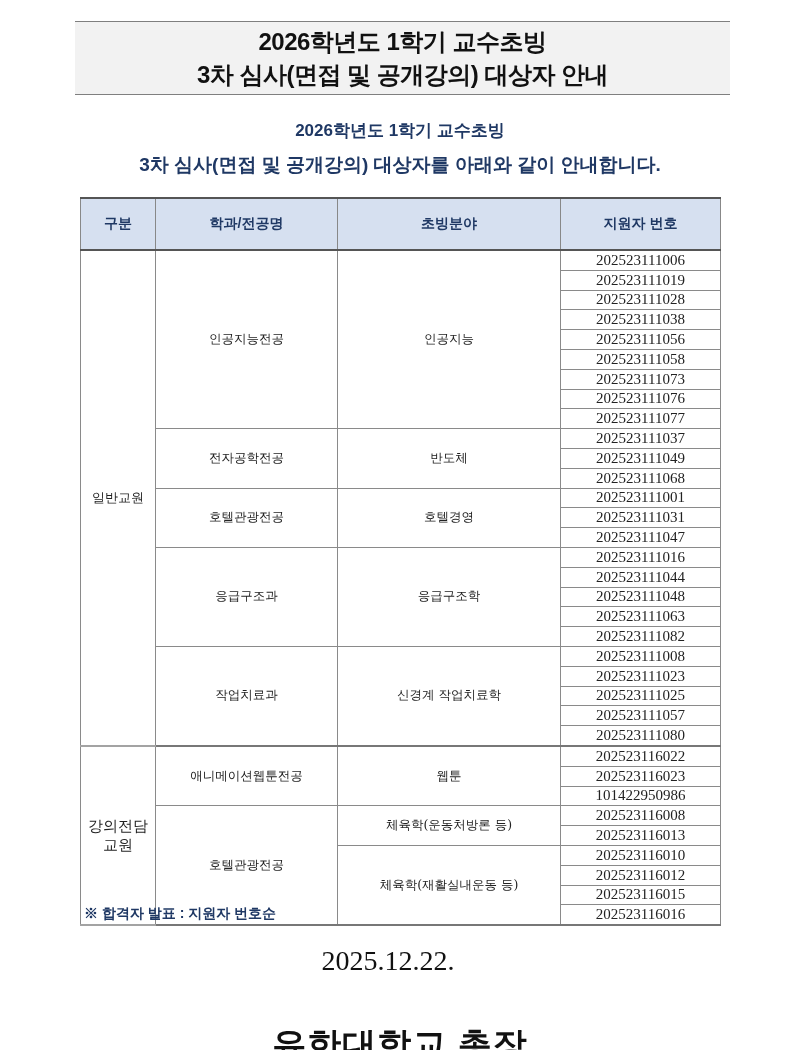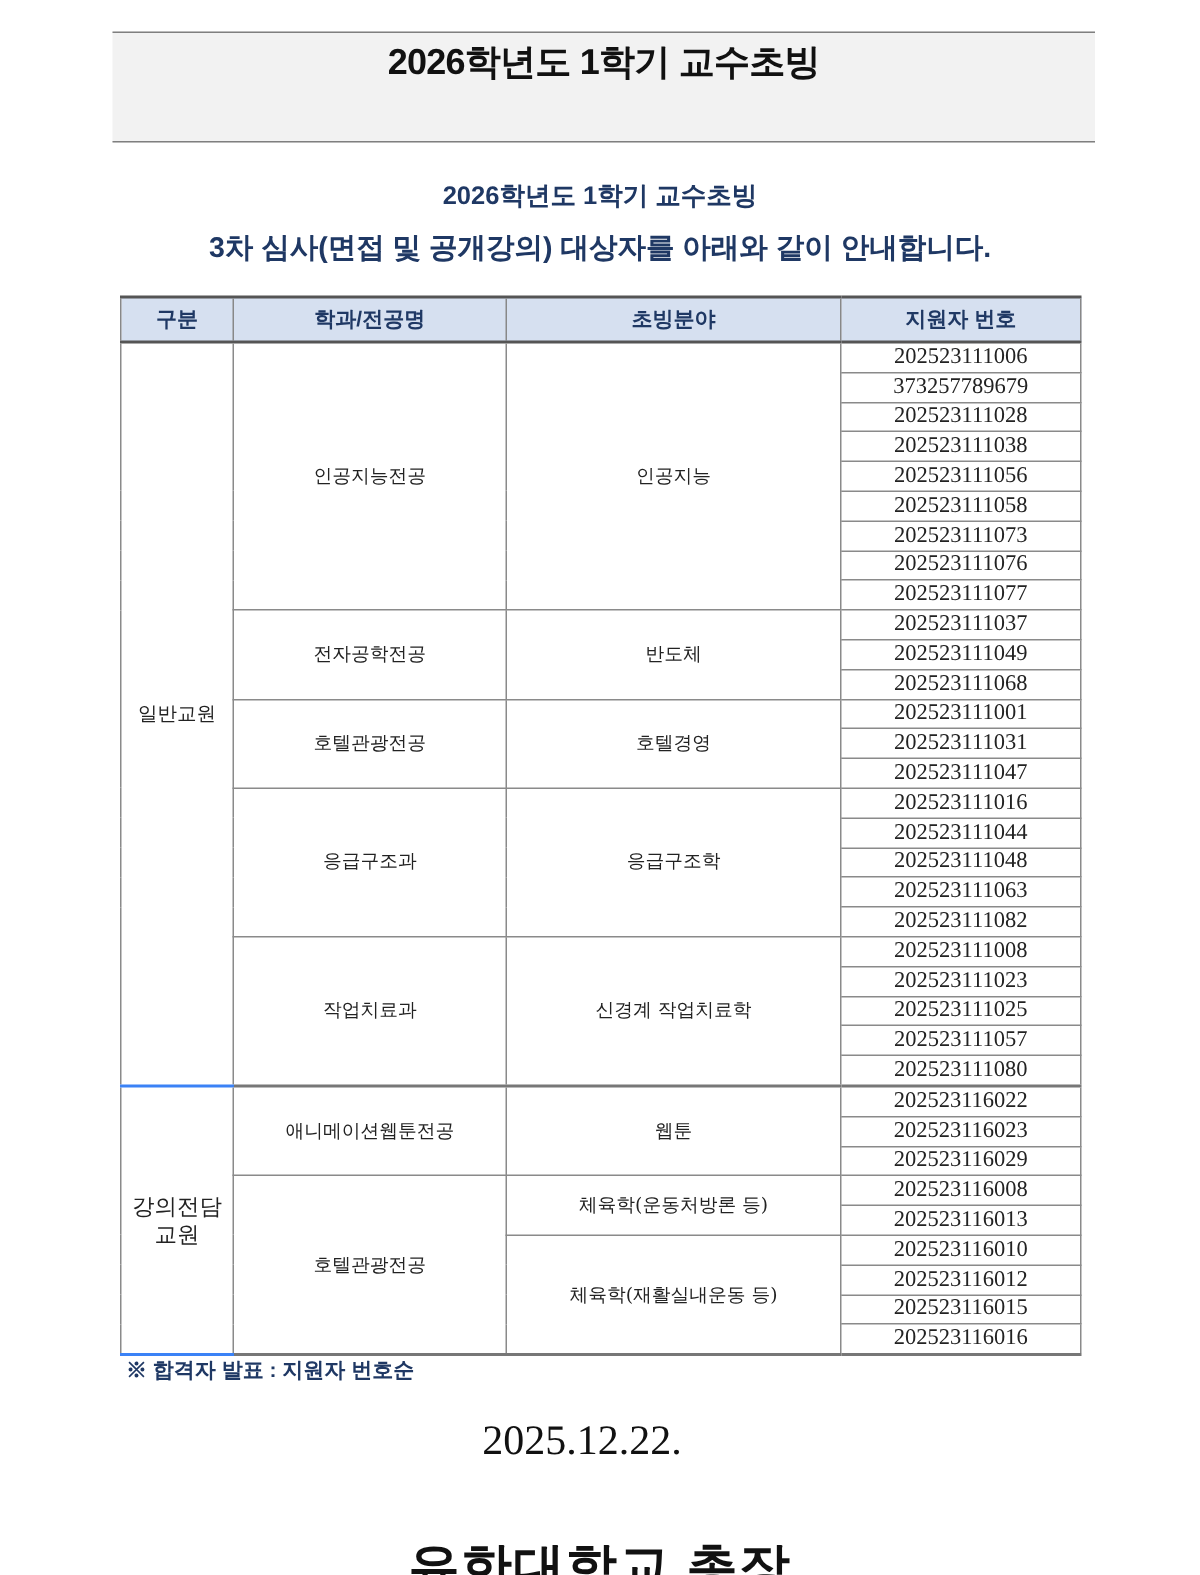--- a/index.html
+++ b/index.html
@@ -11,41 +11,42 @@
   .banner div { font-family:"Liberation Sans", sans-serif; font-weight:bold; font-size:24px;
                 line-height:33px; color:#111; letter-spacing:-0.5px; }
   .banner .l1 { margin-top:3px; }
   .subtitle { position:absolute; left:80px; width:640px; text-align:center;
               font-family:"Liberation Sans", sans-serif; font-weight:bold; color:#1f3864; }
   .sub1 { top:119px; font-size:17px; }
   .sub2 { top:152px; font-size:19px; }
   table.list { position:absolute; left:80px; top:197px; width:640px;
                border-collapse:collapse; table-layout:fixed; }
   table.list th { background:#d6e0f0; color:#1f3864; font-family:"Liberation Sans", sans-serif;
-                  font-weight:bold; font-size:14px; height:28px; padding:0;
+                  font-weight:bold; font-size:14px; height:28px; padding:11px;
                   border-top:2px solid #555; border-bottom:2px solid #555;
                   border-left:1px solid #888; border-right:1px solid #888; }
   table.list td { border:1px solid #8a8a8a; padding:0; text-align:center; vertical-align:middle;
                   font-family:"DejaVu Serif", serif; font-size:12.5px; color:#222; }
   table.list td.num { height:18.8px; font-family:Liberation Serif, serif; font-size:15px;
                       line-height:17px; color:#222; }
-  table.list td.cat { border-bottom:2px solid #3b82f6;font-family:Liberation Serif, serif; }
+  table.list td.cat { border-bottom:2px solid #a3a3a3;font-family:Liberation Serif, serif; }
   .note { position:absolute; left:84px; top:905px; font-family:Liberation Sans, sans-serif;
           font-weight:bold; font-size:14px; color:#1f3864; }
   .date { position:absolute; left:0; width:776px; top:945px; text-align:center;
           font-family:"Liberation Serif", serif; font-size:28px; color:#111; }
   .sign { position:absolute; left:0; width:800px; top:1022px; text-align:center;
           font-family:"Liberation Sans", sans-serif; font-weight:bold; font-size:34px; color:#111;
           letter-spacing:1px; }
 </style>
 </head>
 <body>
 
 <div class="banner">
   <div class="l1">2026학년도 1학기 교수초빙</div>
+  <div class="l2">3차 심사(면접 및 공개강의) 대상자 안내</div>
 </div>
 
 <div class="subtitle sub1">2026학년도 1학기 교수초빙</div>
 <div class="subtitle sub2">3차 심사(면접 및 공개강의) 대상자를 아래와 같이 안내합니다.</div>
 
 <table class="list">
   <colgroup>
     <col style="width:75px">
       <col style="width:182px">
       <col style="width:223px">
@@ -60,21 +61,21 @@
     </tr>
   </thead>
   <tbody id="tbody">
       <tr>
         <td class="cat" rowspan="25" style="white-space: pre-line; font-size: 13px;">일반교원</td>
         <td rowspan="9">인공지능전공</td>
         <td rowspan="9">인공지능</td>
         <td class="num">202523111006</td>
       </tr>
       <tr>
-        <td class="num">373257789679</td>
+        <td class="num">202523111019</td>
       </tr>
       <tr>
         <td class="num">202523111028</td>
       </tr>
       <tr>
         <td class="num">202523111038</td>
       </tr>
       <tr>
         <td class="num">202523111056</td>
       </tr>
@@ -150,21 +151,21 @@
         <td class="cat" rowspan="9" style="white-space: pre-line; font-size: 15px;">강의전담
 교원</td>
         <td rowspan="3">애니메이션웹툰전공</td>
         <td rowspan="3">웹툰</td>
         <td class="num">202523116022</td>
       </tr>
       <tr>
         <td class="num">202523116023</td>
       </tr>
       <tr>
-        <td class="num">202523116029</td>
+        <td class="num">101422950986</td>
       </tr>
       <tr>
         <td rowspan="6" style="border-bottom: 2px solid rgb(119, 119, 119);">호텔관광전공</td>
         <td rowspan="2">체육학(운동처방론 등)</td>
         <td class="num">202523116008</td>
       </tr>
       <tr>
         <td class="num">202523116013</td>
       </tr>
       <tr>

